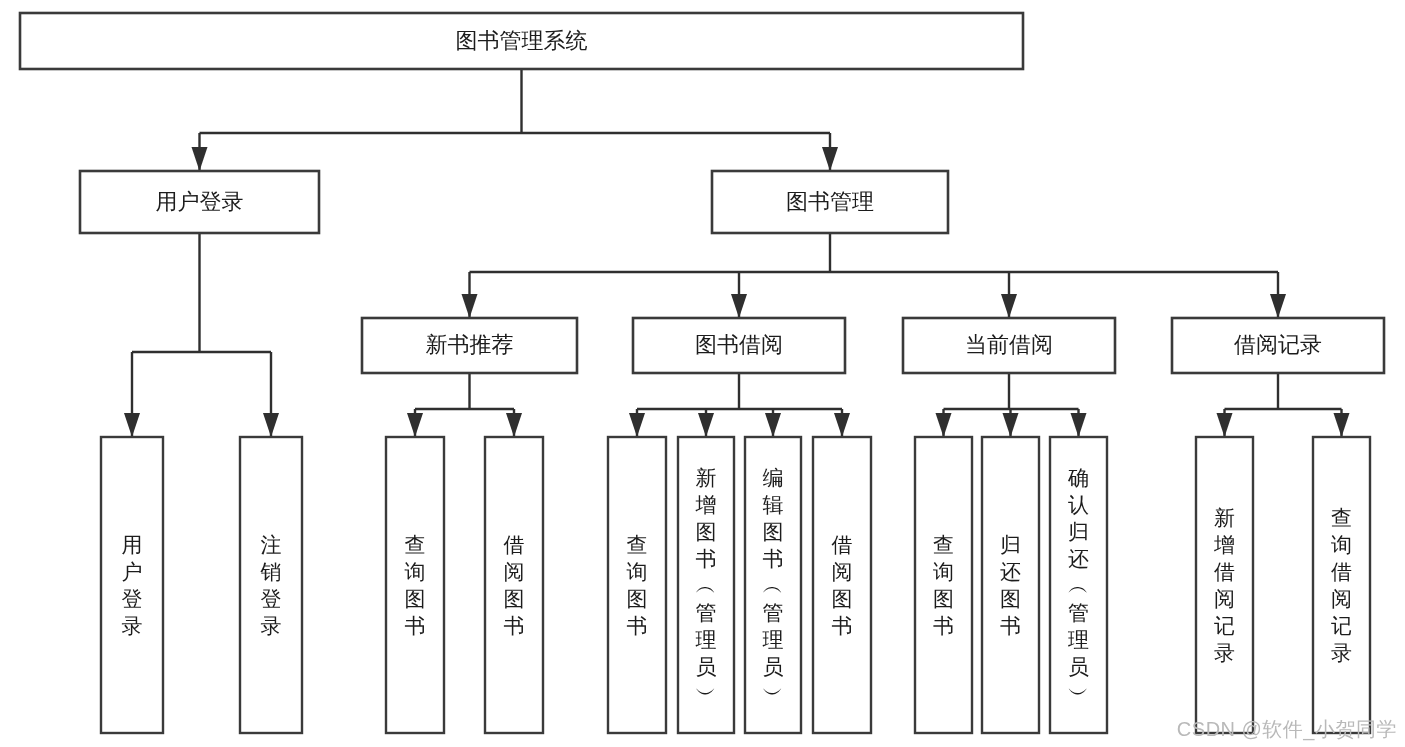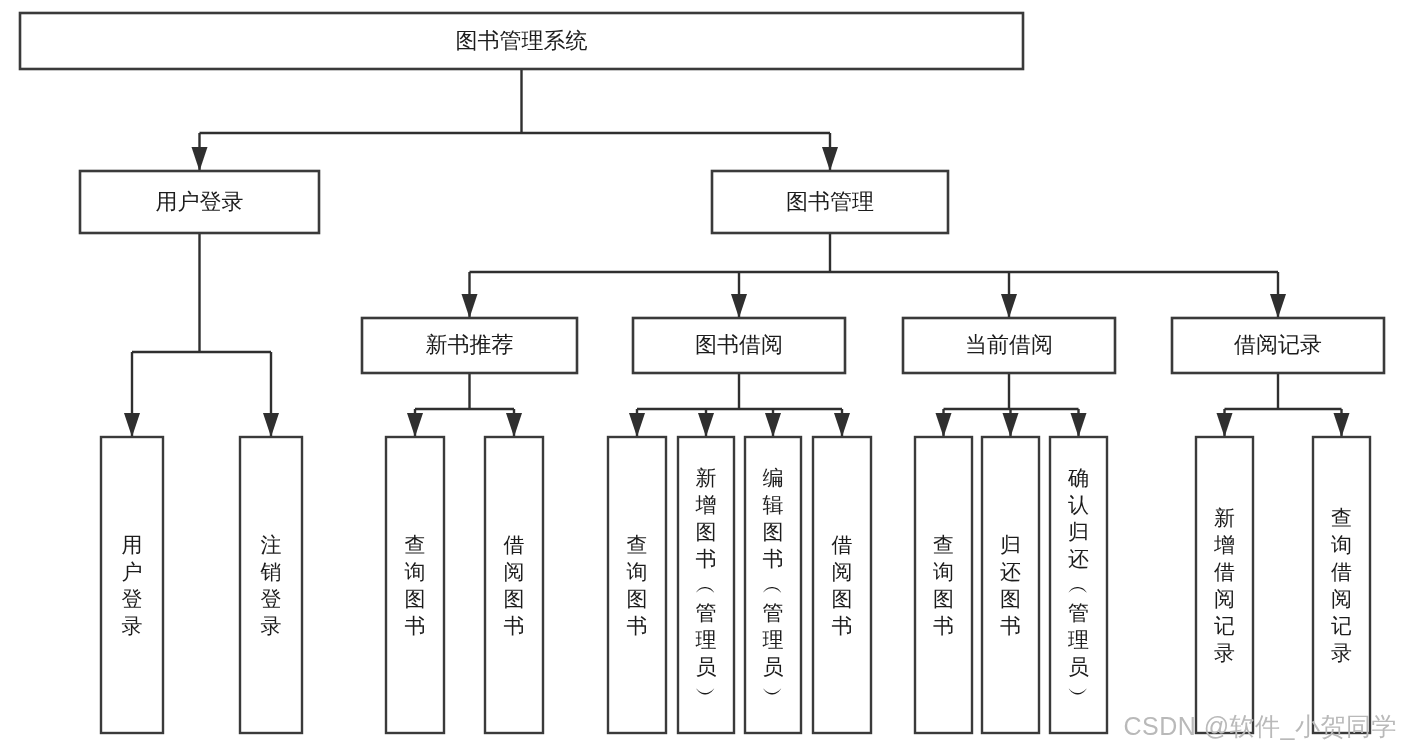--- a/index.html
+++ b/index.html
@@ -51,21 +51,21 @@
     font-family: "Liberation Sans", "DejaVu Sans", sans-serif;
     font-size: 21px;
     fill: #1c1c1c;
     text-anchor: middle;
   }
   .watermark {
     position: absolute;
     right: 8px;
     bottom: 4px;
     font-family: "Liberation Sans", "DejaVu Sans", sans-serif;
-    font-size: 25px;
+    font-size: 20px;
     color: #b9b9b9;
     white-space: nowrap;
     letter-spacing: 0.5px;
     user-select: none;
   }
 </style>
 </head>
 <body>
 
 <div id="chart-root">

